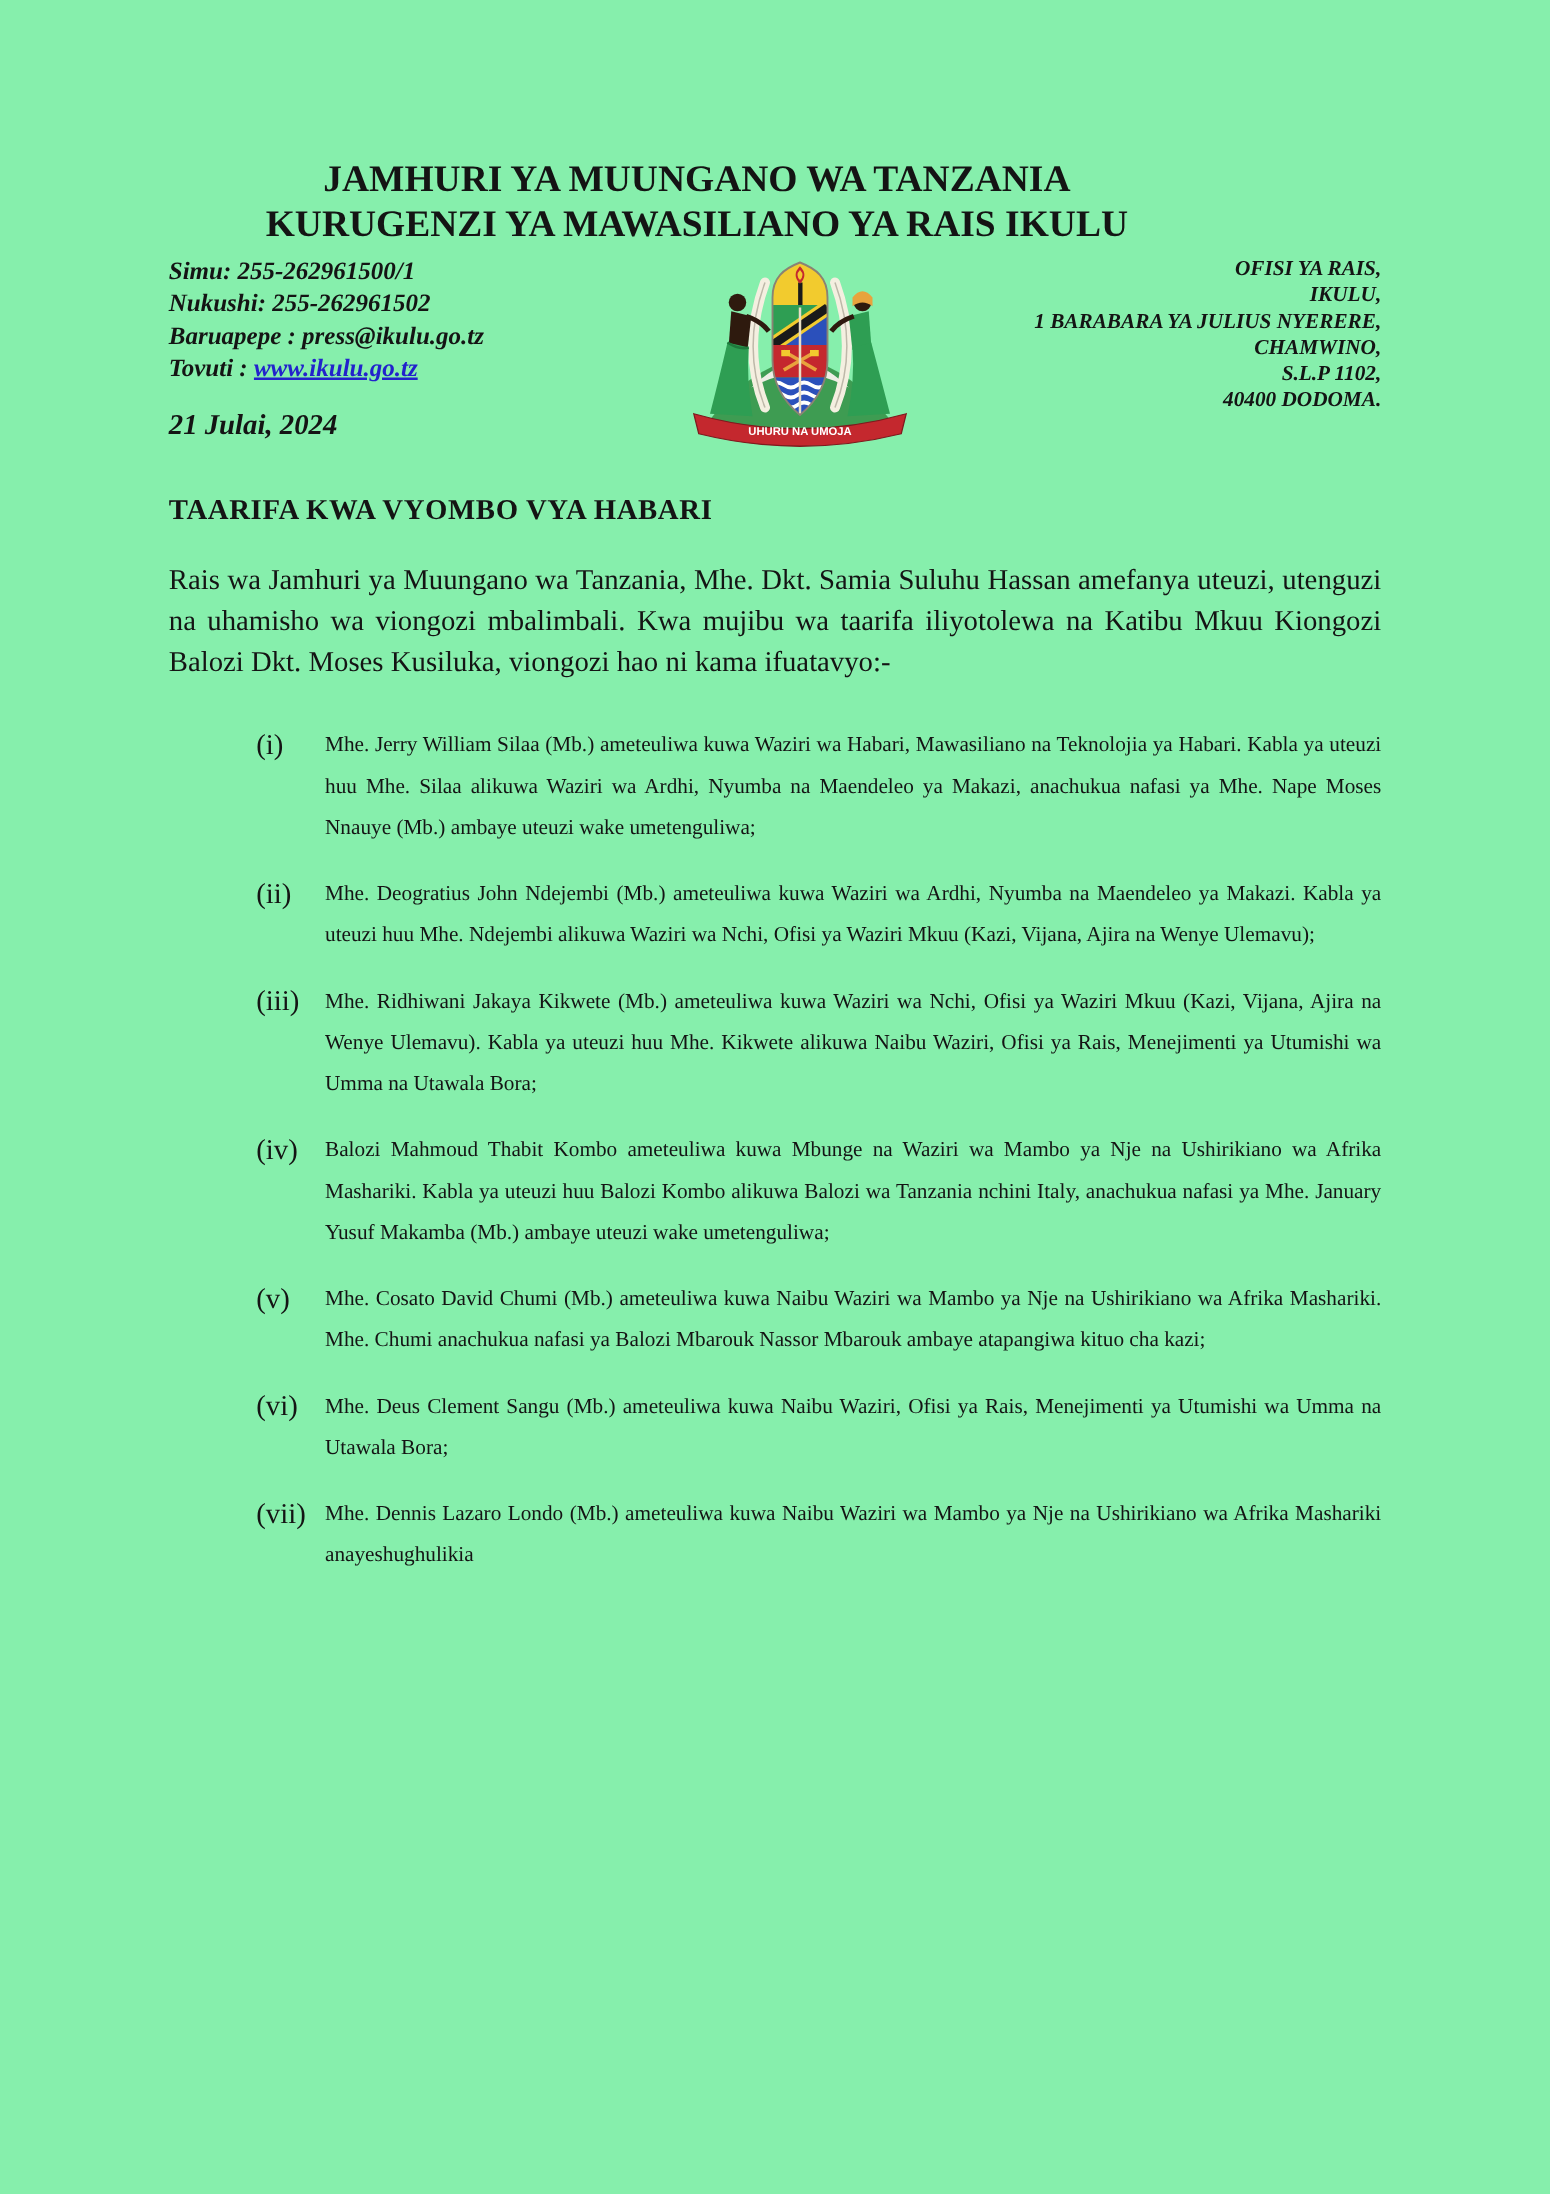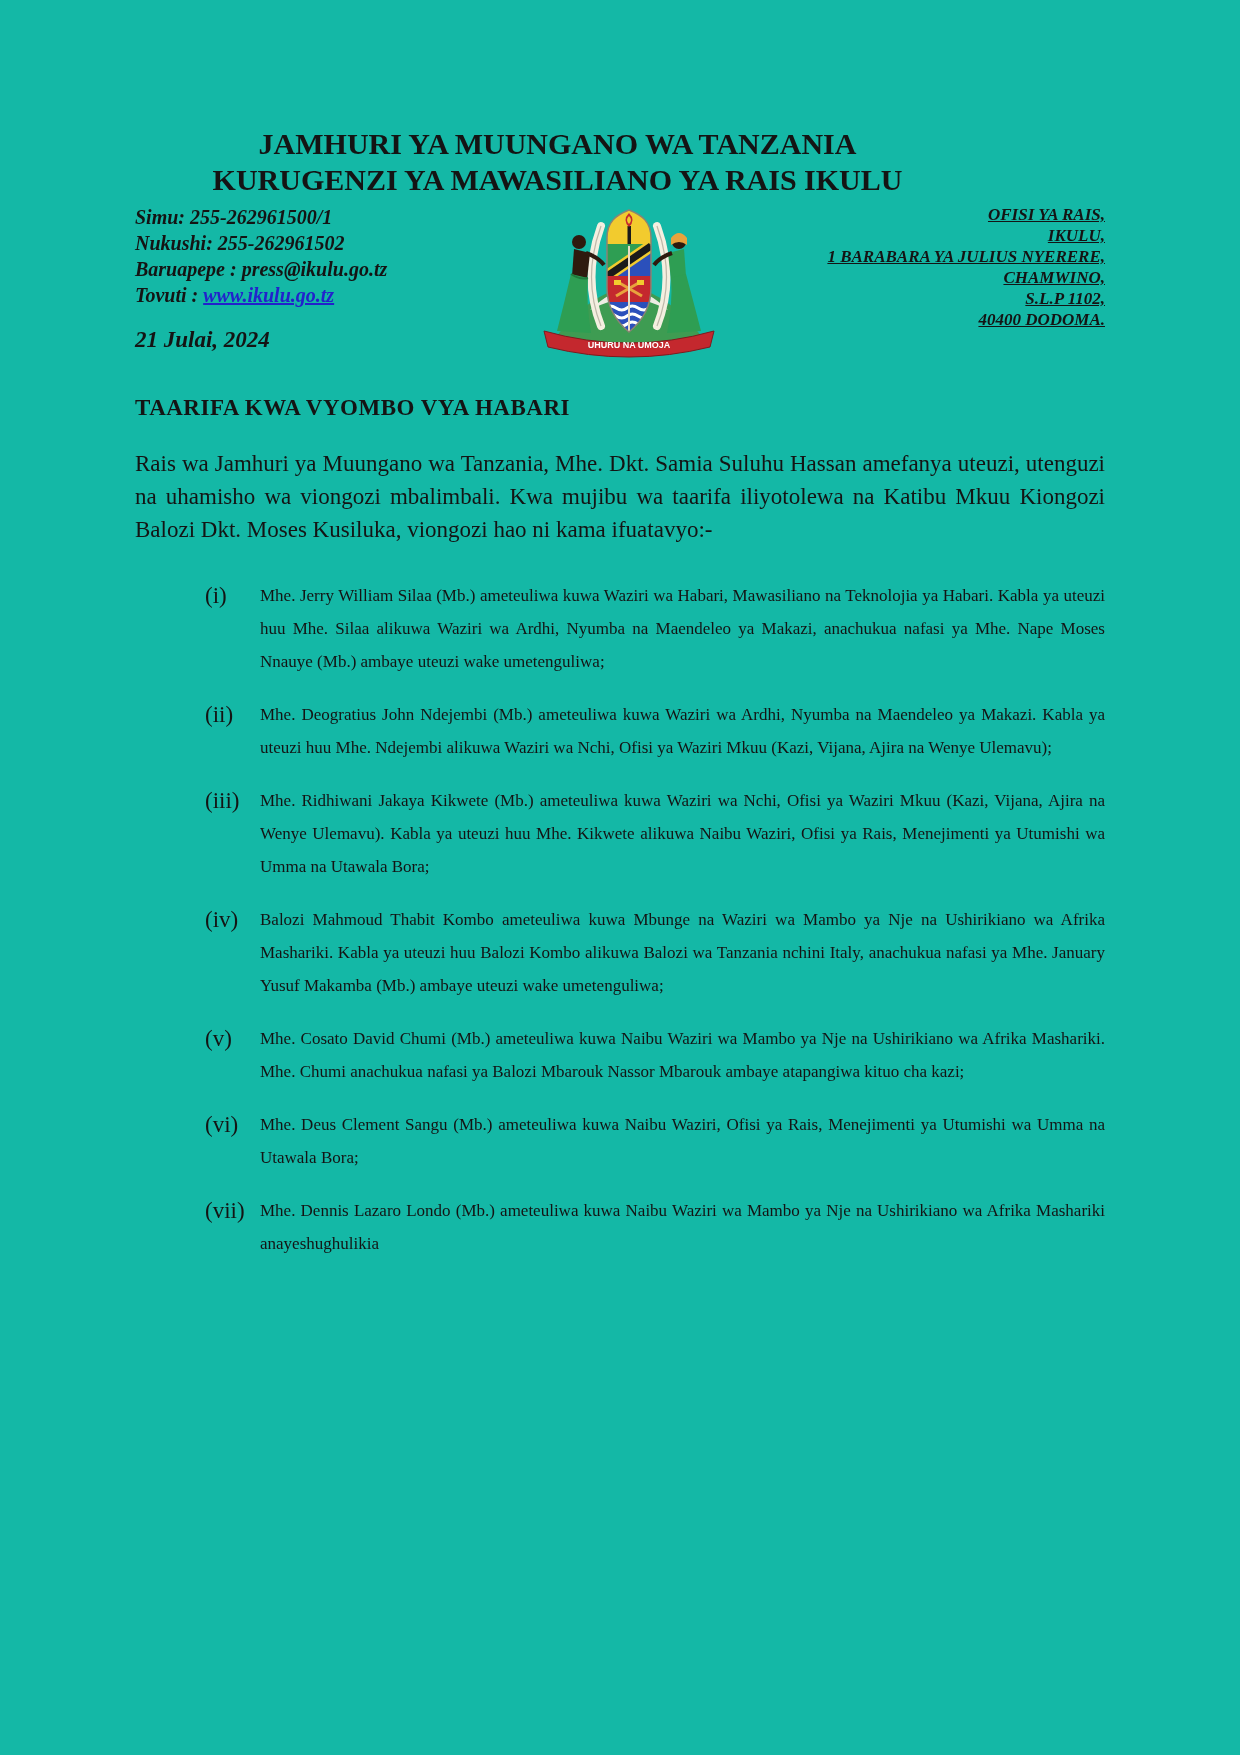--- a/index.html
+++ b/index.html
@@ -2,21 +2,21 @@
 <html><head>
 <meta charset="utf-8">
 <style>
   html, body { margin: 0; padding: 0; background: #ffffff; }
   .page {
     position: relative;
     width: 1240px;
     height: 1755px;
     box-sizing: border-box;
     padding: 126px 135px 0 135px;
-    background: #14b8a6;
+    background: #86efac;
     color: #141414;
     font-family: "Liberation Serif", "DejaVu Serif", serif;
     overflow: hidden;
   }
   .org-titles {
     width: 845px;
     text-align: center;
     font-weight: bold;
     font-size: 30px;
     line-height: 36px;
@@ -25,31 +25,30 @@
   .header-row { position: relative; margin-top: 6px; }
   .contact {
     font-size: 20px;
     line-height: 26px;
     font-weight: bold;
     font-style: italic;
     width: 420px;
   }
   .contact-row span { white-space: nowrap; }
   .weblink { color: #2222CC; text-decoration: underline; cursor: pointer; }
-  .emblem-box { position: absolute; left: 389px; top: -8px; width: 210px; height: 168px; }
+  .emblem-box { position: absolute; left: 400px; top: -8px; width: 210px; height: 168px; }
   .address {
     position: absolute;
     right: 0;
     top: 0;
     text-align: right;
     font-size: 17px;
     line-height: 21px;
     font-weight: bold;
     font-style: italic;
-    text-decoration: underline;
   }
   .dateline {
     margin-top: 16px;
     font-size: 23px;
     line-height: 31px;
     font-weight: bold;
     font-style: italic;
   }
   .press-heading {
     width: 845px;

